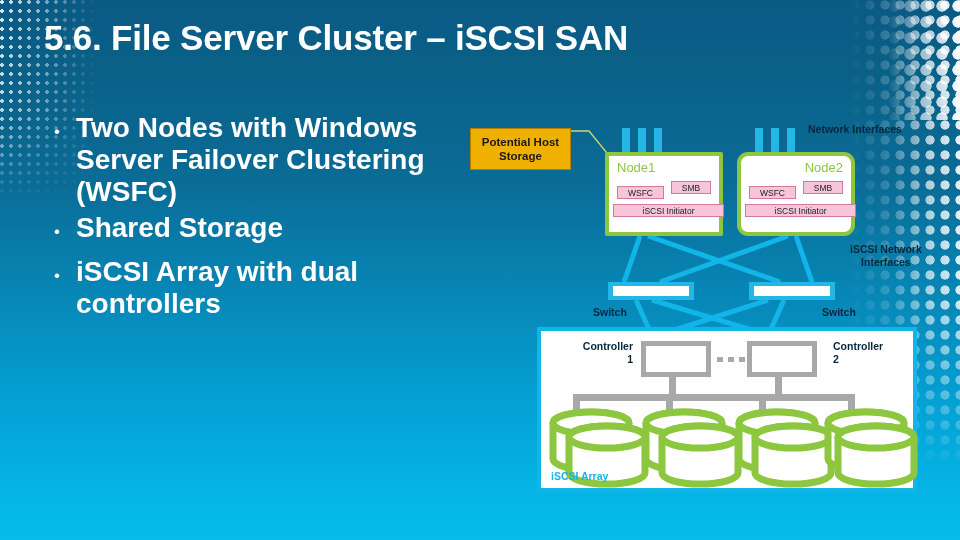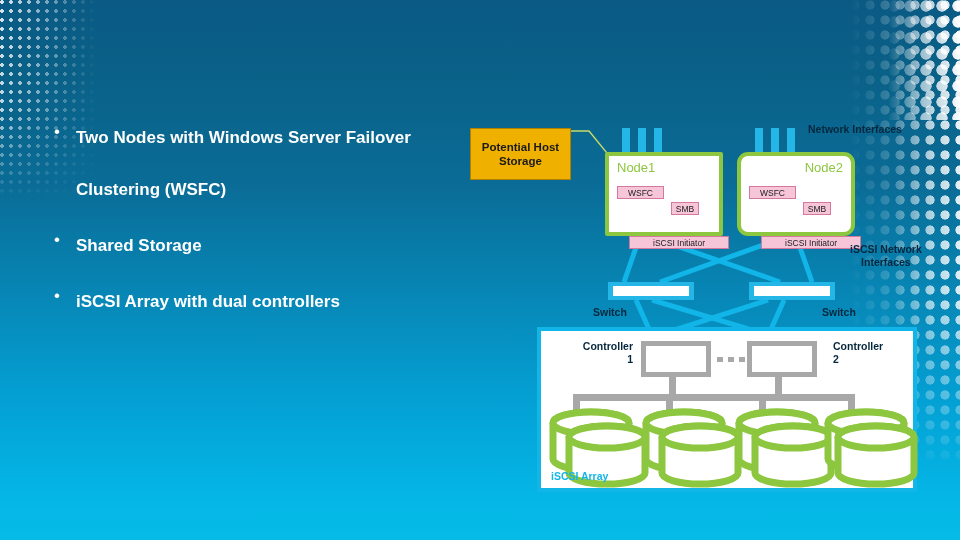--- a/index.html
+++ b/index.html
@@ -89,31 +89,31 @@
   .bullet-dot {
     width: 22px;
     flex: 0 0 22px;
     font-size: 17px;
     line-height: 40px;
     color: #ffffff;
     text-align: left;
     padding-left: 6px;
   }
   .bullet-text {
-    font-size: 17px;
-    line-height: 52px;
+    font-size: 28px;
+    line-height: 32px;
     font-weight: bold;
     color: #ffffff;
   }
 
   
   .callout {
     position: absolute;
     left: 470px; top: 128px;
-    width: 101px; height: 52px;
+    width: 101px; height: 42px;
     background: #f0b000;
     border: 1px solid #b08000;
     display: flex;
     align-items: center;
     justify-content: center;
     text-align: center;
     color: #1a1a1a;
     font-size: 11.5px;
     font-weight: bold;
     line-height: 14px;
@@ -155,22 +155,22 @@
     box-sizing: border-box;
     font-size: 8.5px;
     color: #1a1a1a;
     display: flex;
     align-items: center;
     justify-content: center;
     height: 13px;
     white-space: nowrap;
   }
   .chip-wsfc { left: 8px; top: 30px; width: 47px; }
-  .chip-smb  { left: 62px; top: 46px; width: 28px; }
-  .chip-init { left: 20px; top: 48px; width: 100px; margin-top: 32px; }
+  .chip-smb  { left: 62px; top: 25px; width: 40px; }
+  .chip-init { left: 4px; top: 48px; width: 111px; }
 
   
   .nic-group { position: absolute; top: 128px; display: flex; gap: 8px; }
   #nic1 { left: 622px; }
   #nic2 { left: 755px; }
   .nic-bar {
     width: 8px; height: 26px;
     background: #25b6e8;
   }
 
@@ -256,20 +256,21 @@
 </style>
 </head>
 <body>
 
 <div class="slide">
 
   <div class="dots-left"></div>
   <div class="dots-right"></div>
   <div class="dots-right-top"></div>
 
+  <div class="title">5.6. File Server Cluster – iSCSI SAN</div>
 
   <div class="bullets">
     <div class="bullet-row">
       <span class="bullet-dot">•</span>
       <span class="bullet-text">Two Nodes with Windows Server Failover Clustering (WSFC)</span>
     </div>
     <div class="bullet-row">
       <span class="bullet-dot">•</span>
       <span class="bullet-text">Shared Storage</span>
     </div>

